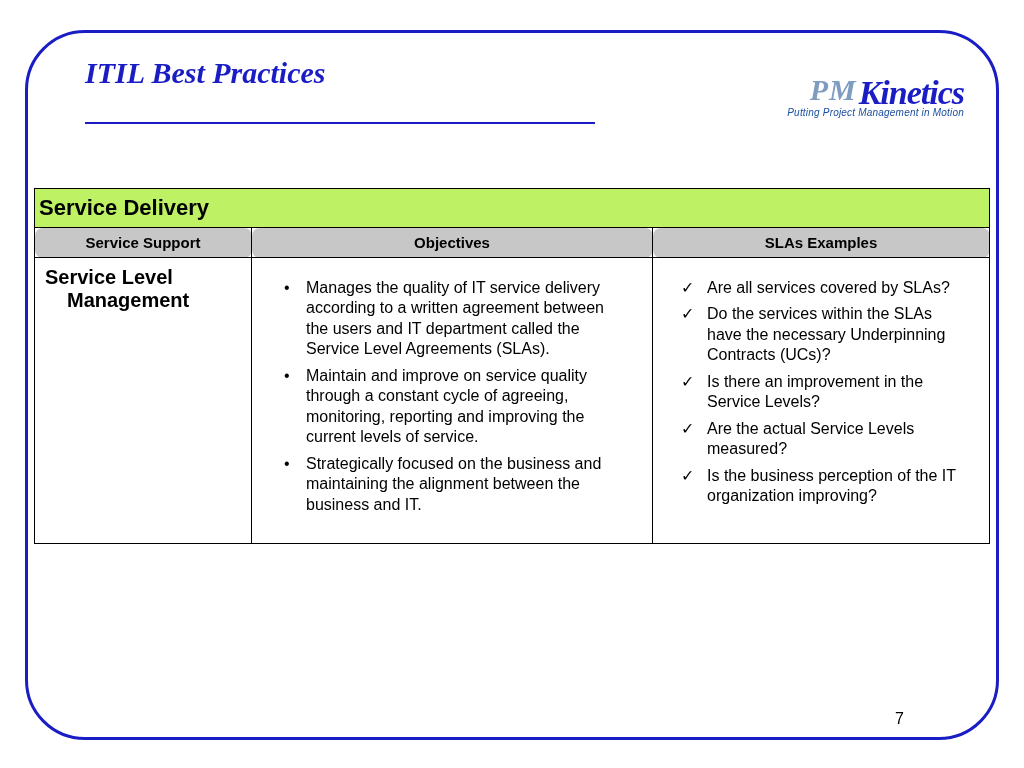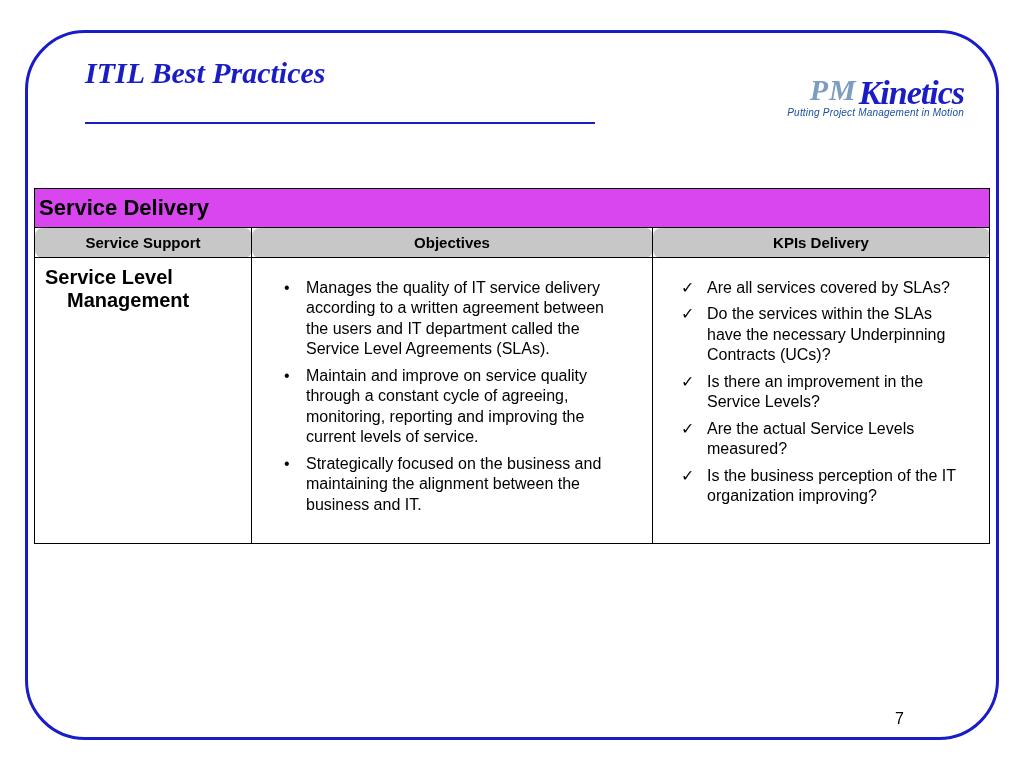--- a/index.html
+++ b/index.html
@@ -105,21 +105,21 @@
     width: 100%;
     font-size: 16px;
     color: #000;
   }
   table.kpi th, table.kpi td {
     border: 1px solid #000;
     vertical-align: top;
     text-align: left;
   }
   th.section-header {
-    background: #d946ef;
+    background: #bef264;
     text-align: center;
     font-size: 22px;
     font-weight: bold;
     padding: 6px 4px;
   }
   tr.col-headers th {
     background: #c7c7c7;
     text-align: center;
     font-size: 15px;
     padding: 6px 4px;
@@ -191,21 +191,21 @@
 
   <div class="content">
     <table class="kpi">
       <tbody>
           <tr>
         <th class="section-header" colspan="3">Service Delivery</th>
       </tr>
       <tr class="col-headers">
         <th>Service Support</th>
         <th>Objectives</th>
-        <th>KPIs Delivery</th>
+        <th>SLAs Examples</th>
       </tr>
       <tr>
         <td class="rowhead">
           <span class="rh-main">Service Level</span>
           <span class="rh-sub">Management</span>
         </td>
         <td class="obj" style="width:380px;">
           <ul class="bul">
             <li>Manages the quality of IT service delivery according to a written agreement between the users and IT department called the Service Level Agreements (SLAs).</li>
             <li>Maintain and improve on service quality through a constant cycle of agreeing, monitoring, reporting and improving the current levels of service.</li>

